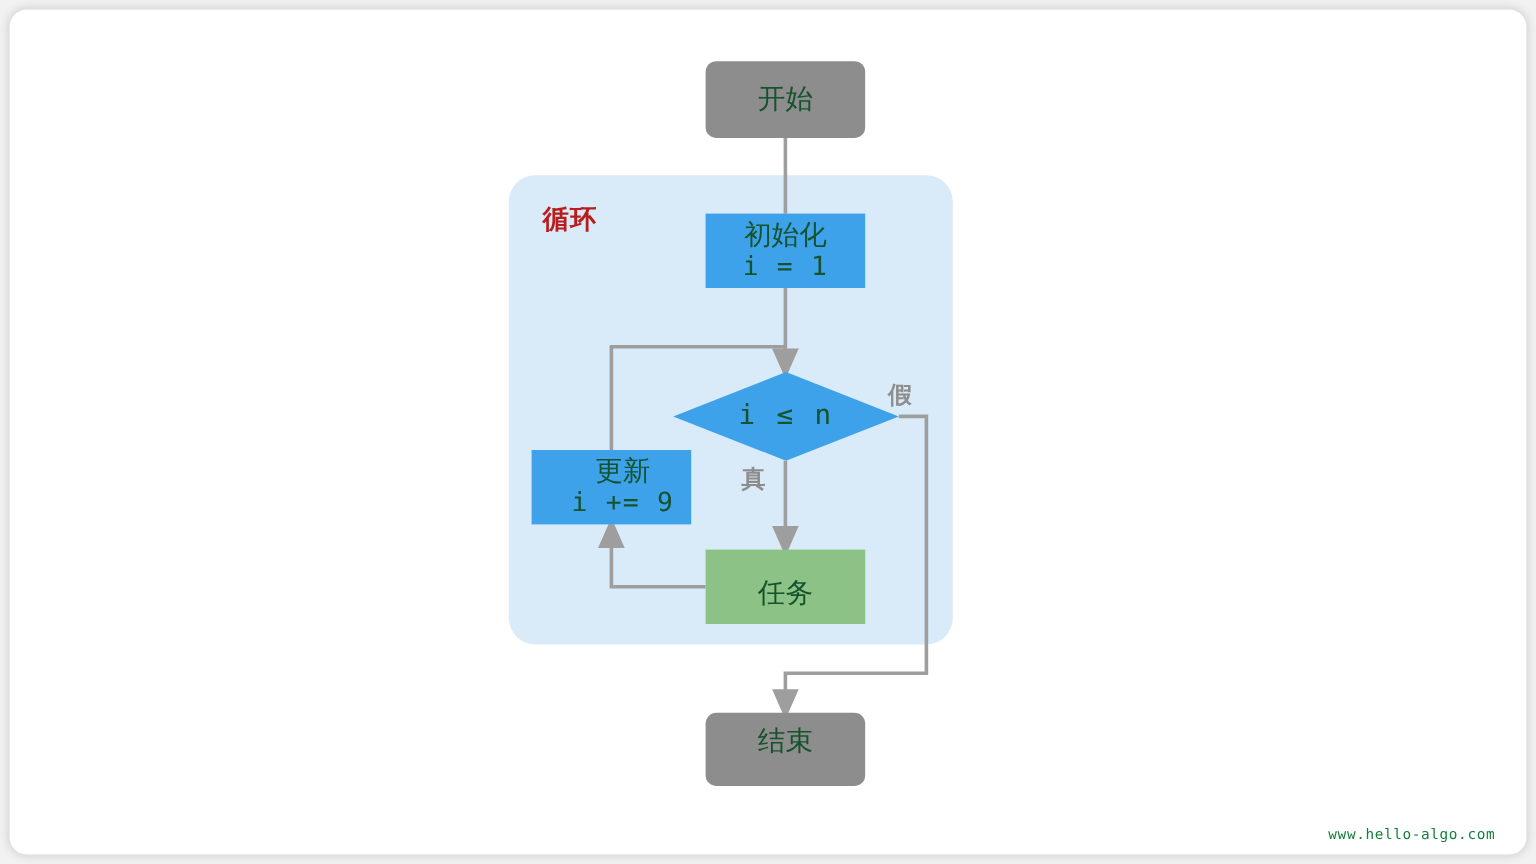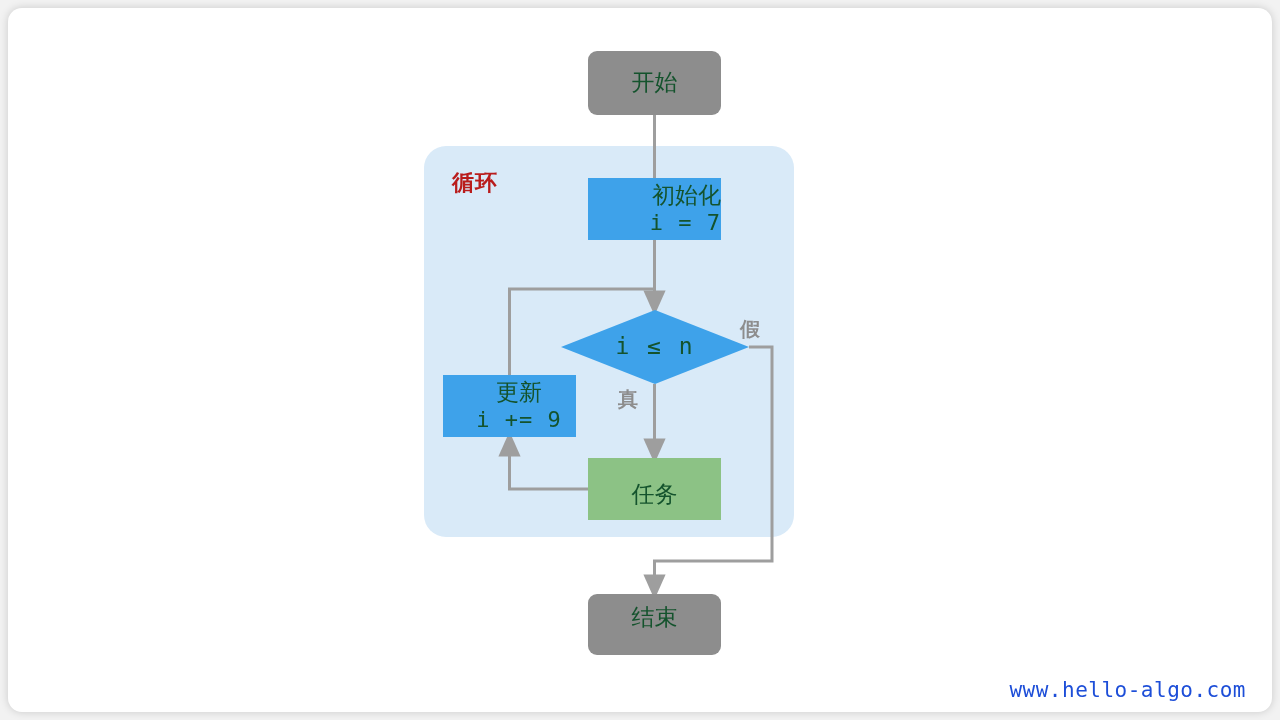--- a/index.html
+++ b/index.html
@@ -80,23 +80,23 @@
     color: #b91c1c;
     font-family: "Liberation Sans", "DejaVu Sans", sans-serif;
     font-size: 22px;
     font-weight: bold;
     letter-spacing: 1px;
   }
   #watermark {
     position: absolute;
     right: 34px;
     bottom: 18px;
-    color: #1d4ed8;
+    color: #15803d;
     font-family: "DejaVu Sans Mono", "Liberation Mono", monospace;
-    font-size: 21px;
+    font-size: 12px;
     letter-spacing: 0.5px;
     margin-left: 35px;
   }
 </style>
 </head>
 <body>
 
 <div id="canvas">
   <div id="page-card"></div>
 
@@ -135,23 +135,23 @@
 
       <rect x="588" y="594" width="133" height="61" rx="9" ry="9" fill="#8d8d8d"></rect>
     </svg>
 
     <div id="loop-title">循环</div>
 
     <div class="node-label" style="left:588px; top:51px; width:133px; height:64px;">
       <span class="cjk-line">开始</span>
     </div>
 
-    <div class="node-label" style="left:588px; top:178px; width:133px; height:62px;align-items:flex-end;">
+    <div class="node-label" style="left:588px; top:178px; width:133px; height:62px;">
       <span class="cjk-line">初始化</span>
-      <span class="mono-line">i = 7</span>
+      <span class="mono-line">i = 1</span>
     </div>
 
     <div class="node-label" style="left:561px; top:310px; width:188px; height:74px;align-items:center;">
       <span class="diamond-text">i ≤ n</span>
     </div>
 
     <div class="node-label" style="left:443px; top:375px; width:152px; height:62px;">
       <span class="cjk-line">更新</span>
       <span class="mono-line">i += 9</span>
     </div>

